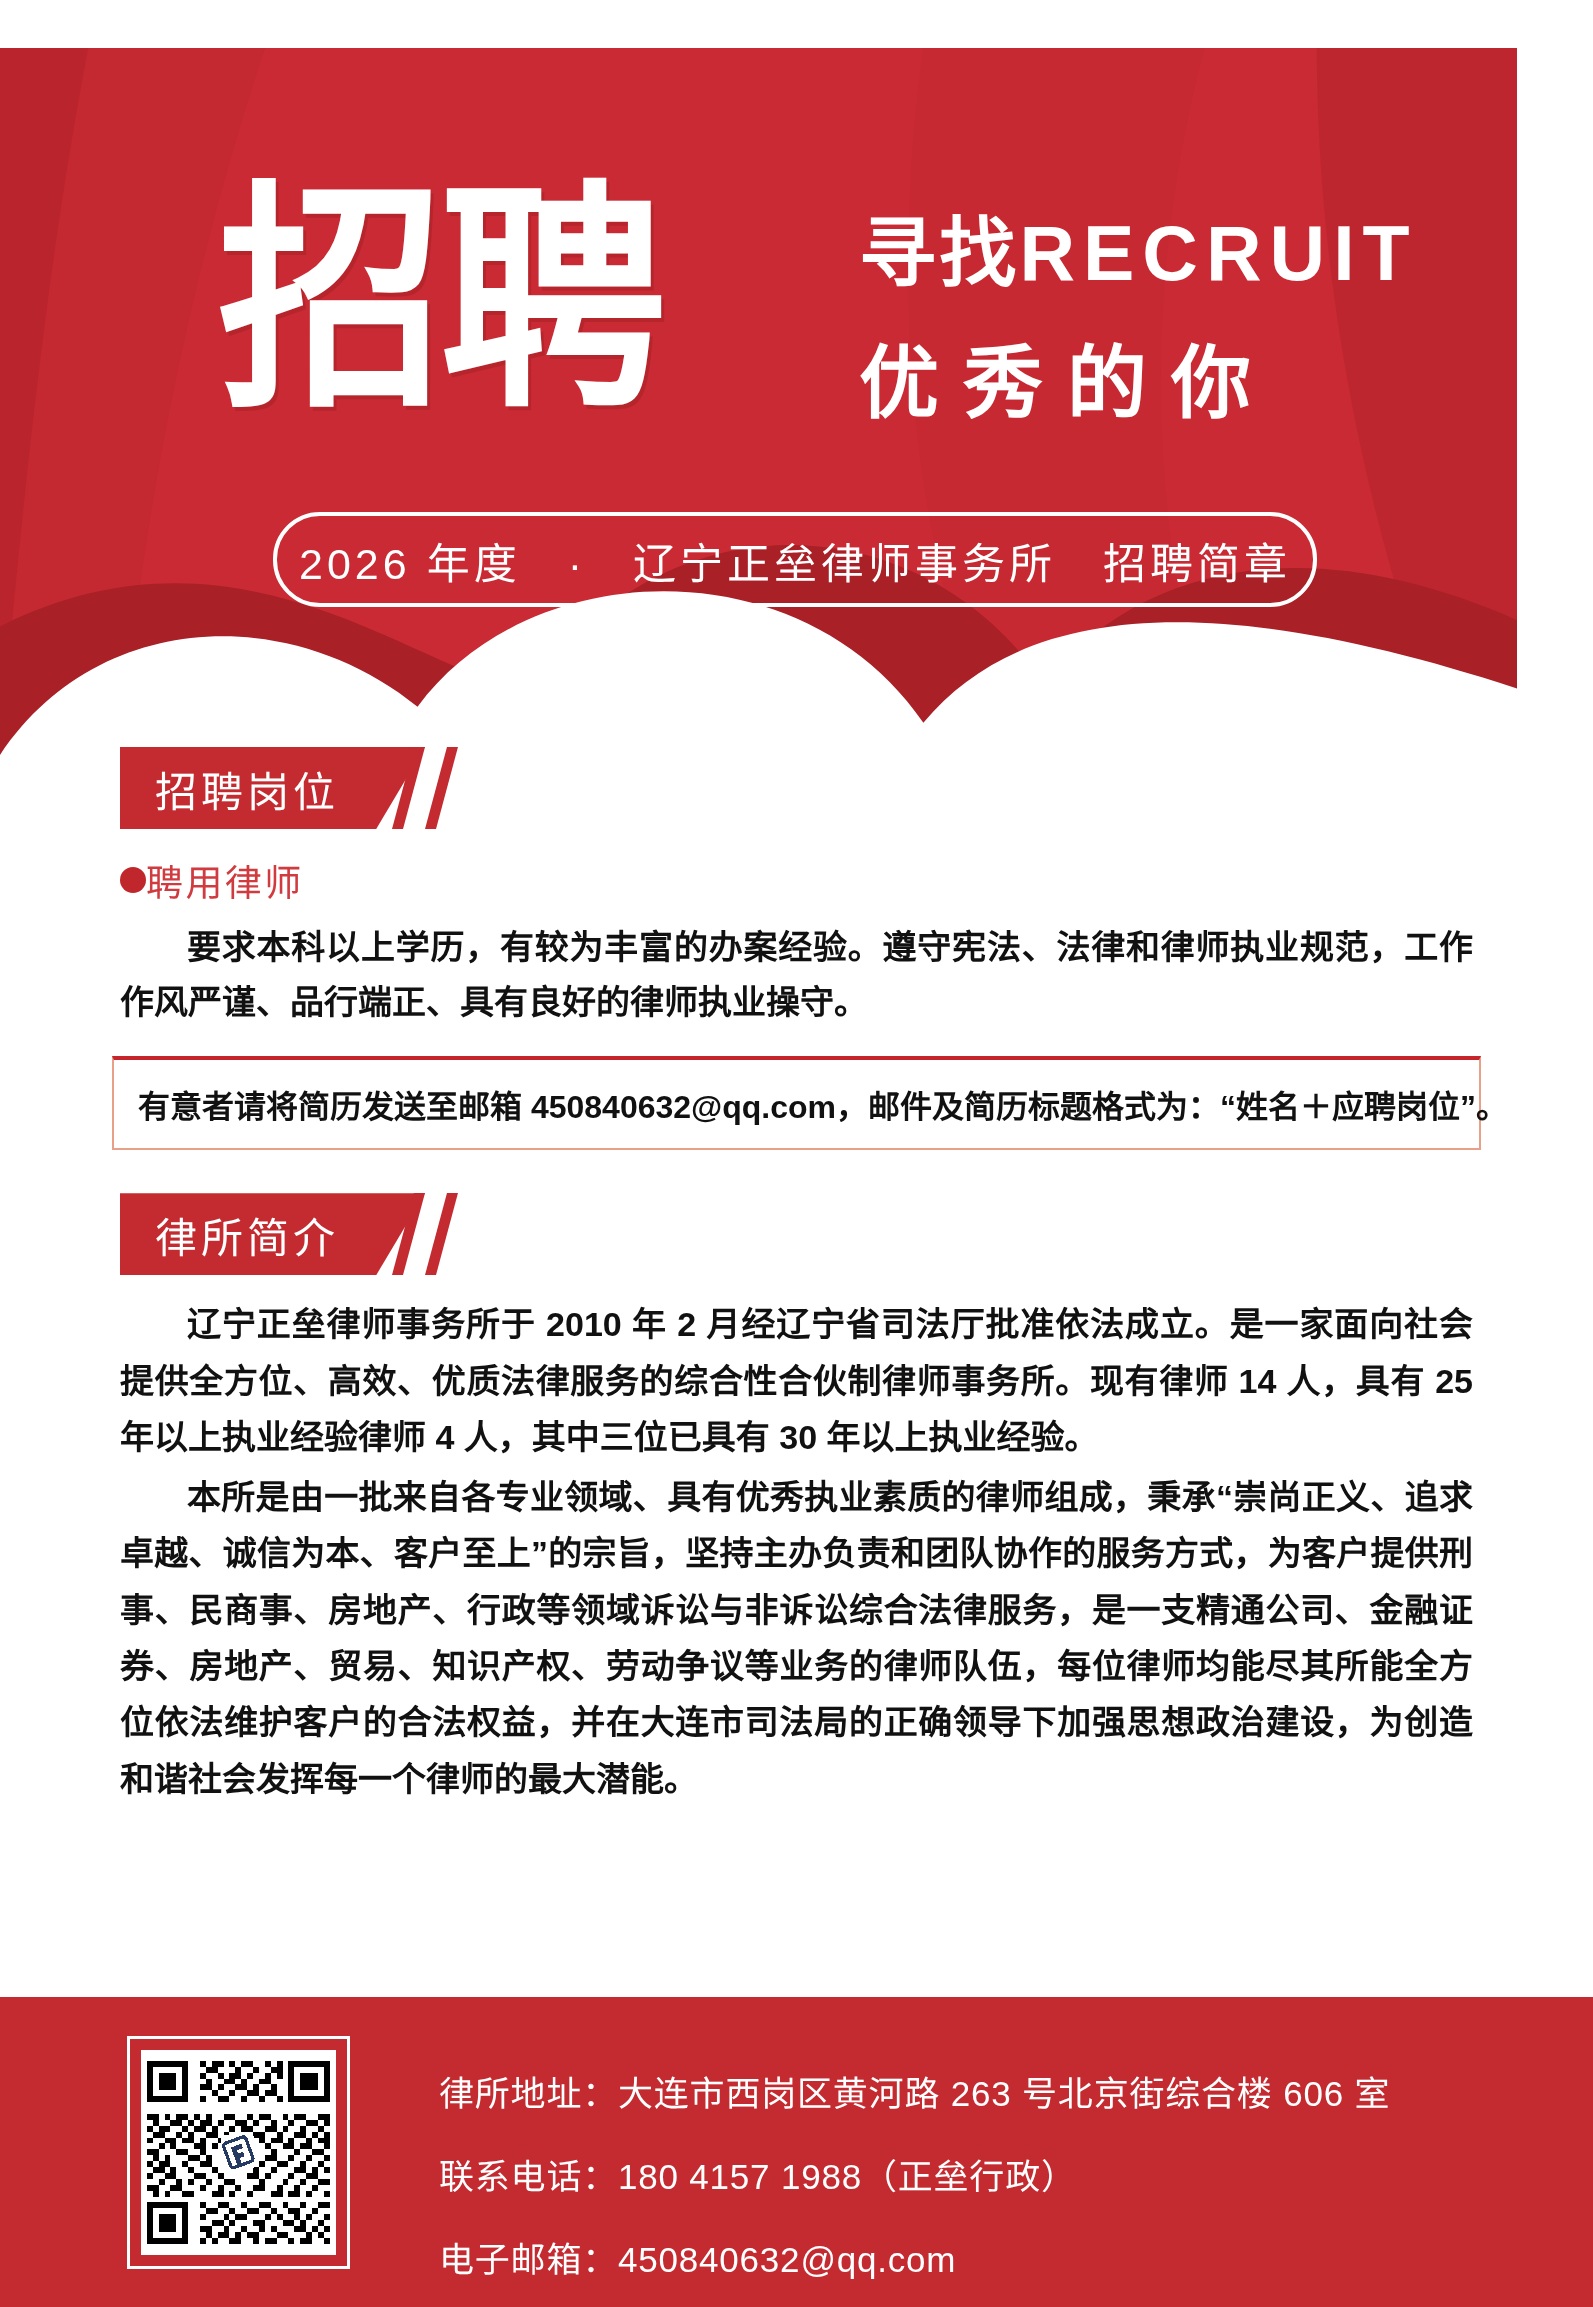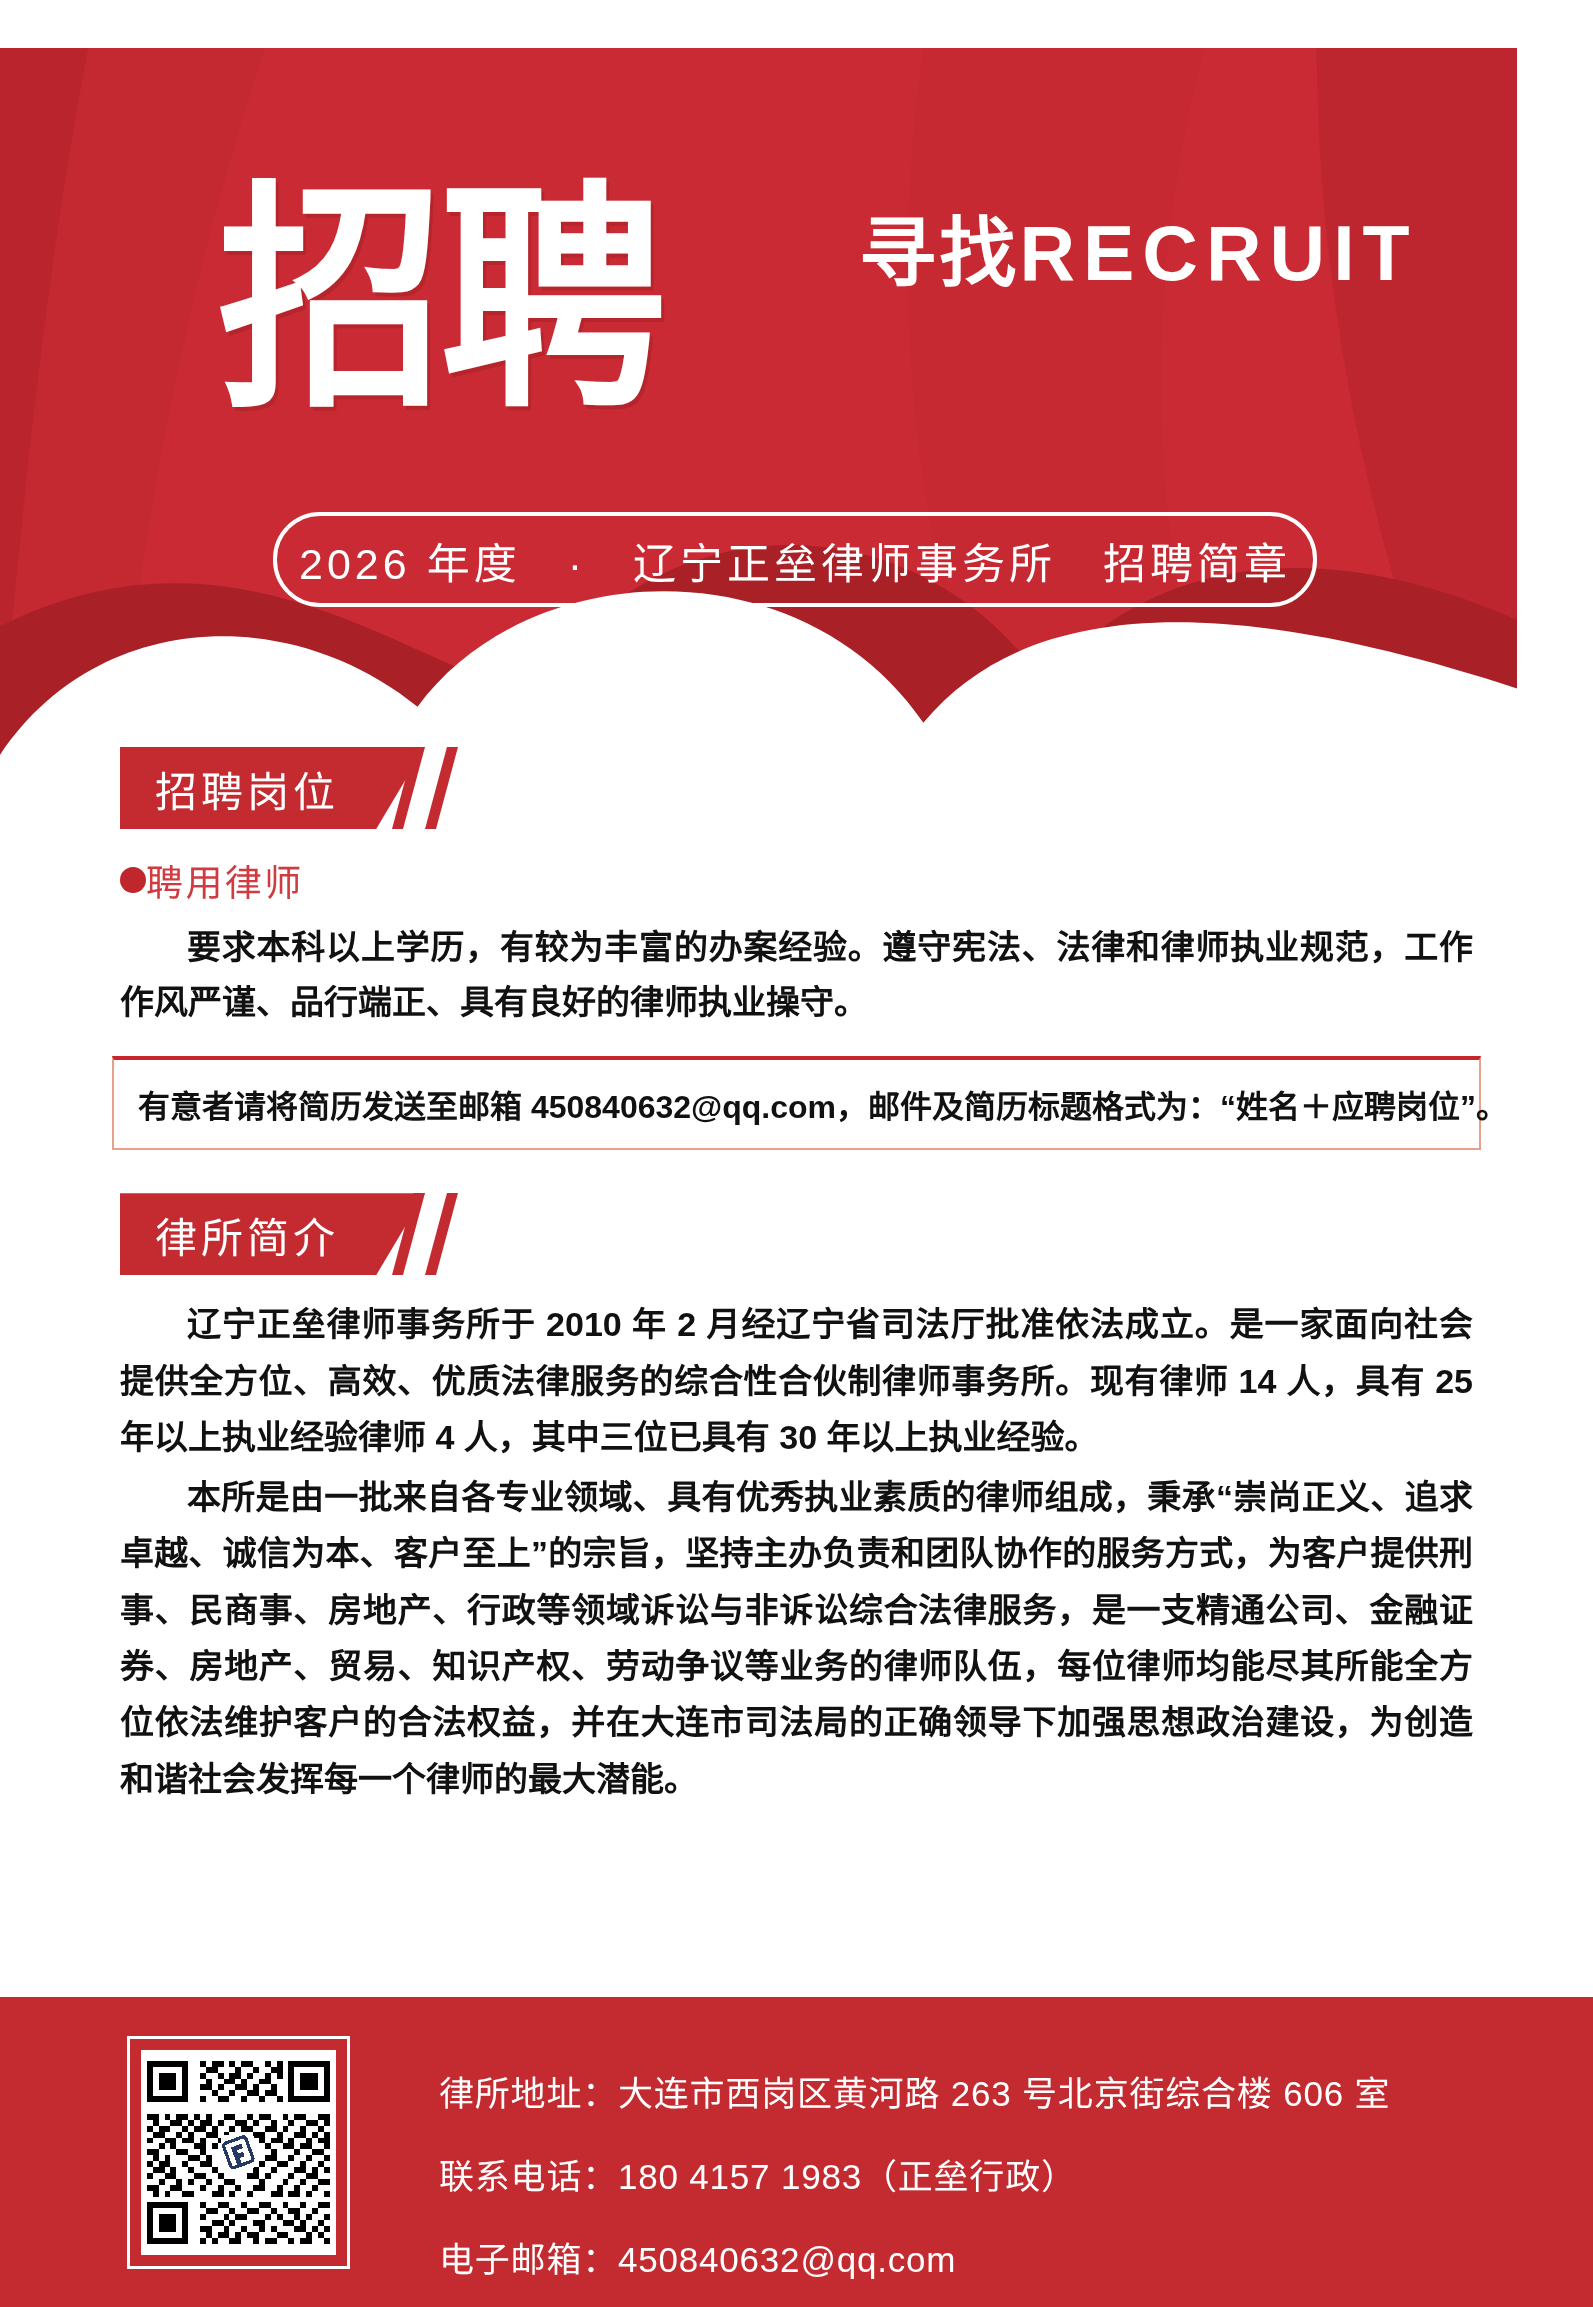--- a/index.html
+++ b/index.html
@@ -252,20 +252,21 @@
                C1300,660 1600,690 1984,830 L1984,880 Z" fill="#FFFFFF"></path>
     </svg>
 
     <div class="header-content">
       <div class="title-main">招聘</div>
 
       <div class="title-sub1">
         <span>寻找</span><span class="en">RECRUIT</span>
       </div>
 
+      <div class="title-sub2">优秀的你</div>
 
       <div class="ribbon">
         <span class="ribbon-text">2026 年度　·　辽宁正垒律师事务所　招聘简章</span>
       </div>
     </div>
   </div>
 
   <div class="body-area">
 
     <div class="sec-head">
@@ -526,20 +527,20 @@
           <rect x="13.5" y="13.5" width="6" height="6" rx="1.2" fill="#fff"></rect>
           <g transform="translate(16.5 16.5) rotate(-20)">
             <rect x="-2" y="-2.2" width="4" height="4.4" rx="0.5" fill="none" stroke="#243a63" stroke-width="0.55"></rect>
             <path d="M-0.9 -1.2 h1.9 v0.8 h-1.1 v0.6 h0.9 v0.8 h-0.9 v1 h-0.8 z" fill="#243a63"></path>
           </g>
         </svg>
       </div>
 
       <div class="contact-list">
         <div class="contact-line">律所地址：大连市西岗区黄河路 263 号北京街综合楼 606 室</div>
-        <div class="contact-line">联系电话：180 4157 1983（正垒行政）</div>
+        <div class="contact-line">联系电话：180 4157 1988（正垒行政）</div>
         <div class="contact-line">电子邮箱：450840632@qq.com</div>
       </div>
     </div>
   </div>
 
 </div>
 
 
 </body></html>

